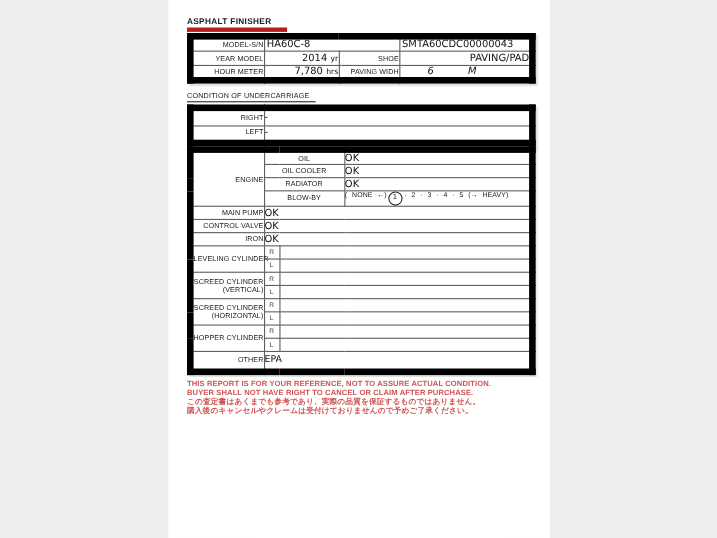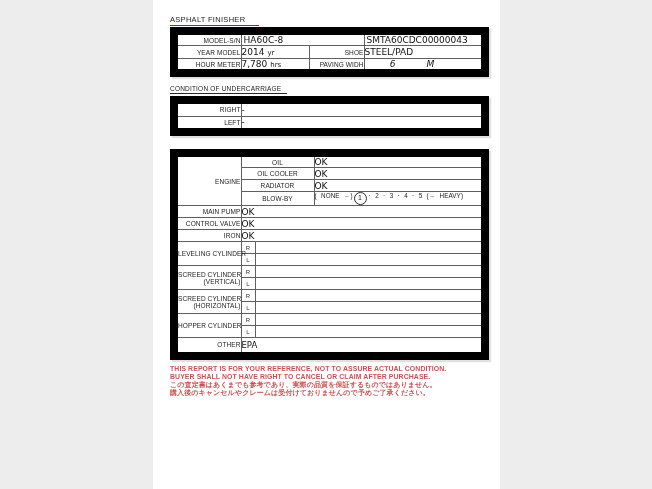--- a/index.html
+++ b/index.html
@@ -1,40 +1,40 @@
 <!DOCTYPE html>
 <html><head>
 <meta charset="utf-8">
 <style>
   html,body{margin:0;padding:0;}
   body{font-family:"Liberation Sans",sans-serif;}
   .stage{position:relative;width:652px;height:489px;background:#ededed;overflow:hidden;}
   .page{position:absolute;left:153px;top:0;width:347px;height:489px;background:#ffffff;}
   .content{margin-left:17px;width:311px;}
 
-  .doc-title{display:inline-block;margin:15px 0 1px 0;font-size:7.5px;font-weight:400;
-    letter-spacing:.3px;color:#1c1c1c;border-bottom:1px solid #b91c1c;padding:0 14px 1px 0;}
+  .doc-title{display:inline-block;margin:15px 0 1px 0;font-size:7.5px;font-weight:700;
+    letter-spacing:.3px;color:#1c1c1c;border-bottom:4px solid #b91c1c;padding:0 14px 1px 0;}
   .section-label{display:inline-block;margin:5px 0 2px 0;font-size:6.5px;color:#1c1c1c;
     border-bottom:1px solid #2a2a2a;padding:0 6px 1px 0;letter-spacing:.2px;}
 
   table.tbl{border-collapse:collapse;table-layout:fixed;width:311px;
-    border:8px solid #000000;box-shadow:2px 2px 1px rgba(0,0,0,.12);}
+    border:6px solid #000000;box-shadow:2px 2px 1px rgba(0,0,0,.12);}
   table.tbl td{border:1px solid #5f5f5f;padding:0;overflow:visible;vertical-align:middle;}
 
   .spec tr{height:13px;}
   .uc tr{height:16px;}
   .main tr{height:12px;}
   .main tr.other-row{height:18px;border-radius:10px;}
 
   td.lbl{text-align:right;padding-right:2px;font-size:6.5px;color:#222;letter-spacing:.1px;white-space:nowrap;}
   td.lbl .l2{display:block;line-height:7px;}
   td.sublbl{text-align:center;font-size:6.5px;color:#222;letter-spacing:.1px;}
   td.val{font-family:"DejaVu Sans",sans-serif;font-size:9px;color:#111;white-space:nowrap;}
   td.val.pad2{padding-left:2px;}
-  td.val.center{text-align:left;}
+  td.val.center{text-align:right;}
   .unit{font-size:7px;margin-left:3px;}
   td.paving{position:relative;font-style:italic;}
   .pv{display:inline-block;width:56px;text-align:center;}
   .pu{display:inline-block;margin-left:6px;}
   td.ok-engine{padding-left:20px;}
   td.ok-simple{padding-left:21px;}
   td.dash{padding-left:37px;font-size:9px;}
   td.rl{font-size:6px;color:#333;text-align:center;font-family:"Liberation Sans",sans-serif;}
   tr.lsep td{border-top:1px solid #c2c2c2;}
   td.blowby{font-size:6.3px;padding-left:2px;word-spacing:2.5px;letter-spacing:.1px;color:#1a1a1a;white-space:nowrap;}
@@ -64,21 +64,21 @@
         <tbody>
             <tr>
           <td class="lbl">MODEL-S/N</td>
           <td class="val pad2" colspan="2">HA60C-8</td>
           <td class="val pad2">SMTA60CDC00000043</td>
         </tr>
         <tr>
           <td class="lbl">YEAR MODEL</td>
           <td class="val center"><span>2014</span><span class="unit">yr</span></td>
           <td class="lbl">SHOE</td>
-          <td class="val center">STEEL/PAD</td>
+          <td class="val center">PAVING/PAD</td>
         </tr>
         <tr>
           <td class="lbl">HOUR METER</td>
           <td class="val center"><span>7,780</span><span class="unit">hrs</span></td>
           <td class="lbl">PAVING WIDH</td>
           <td class="val paving"><span class="pv">6</span><span class="pu">M</span></td>
         </tr>
       </tbody>
         </table>
 
@@ -94,21 +94,21 @@
           <td class="lbl">RIGHT</td>
           <td class="val dash">-</td>
         </tr>
         <tr>
           <td class="lbl">LEFT</td>
           <td class="val dash">-</td>
         </tr>
       </tbody>
         </table>
 
-      <table class="tbl main" style="margin-top:13px;">
+      <table class="tbl main" style="margin-top:0;">
         <colgroup>
             <col style="width:67px">
             <col style="width:14px">
             <col style="width:59px">
             <col style="width:171px">
           </colgroup>
         <tbody>
             <tr>
           <td class="lbl" rowspan="4">ENGINE</td>
           <td class="sublbl" colspan="2">OIL</td>

